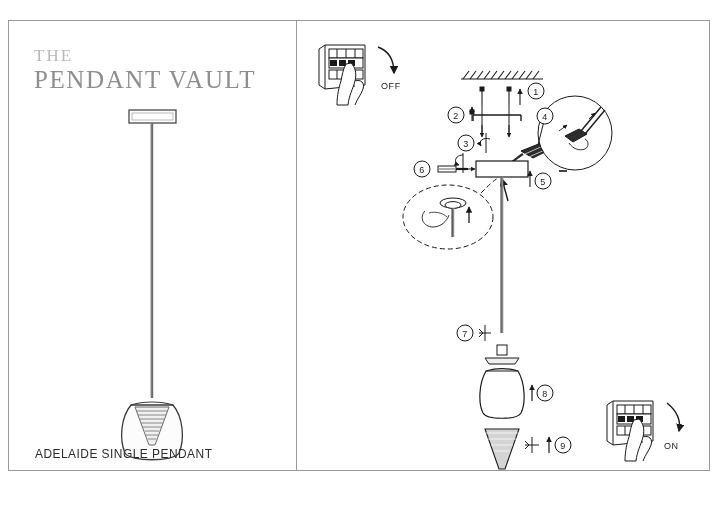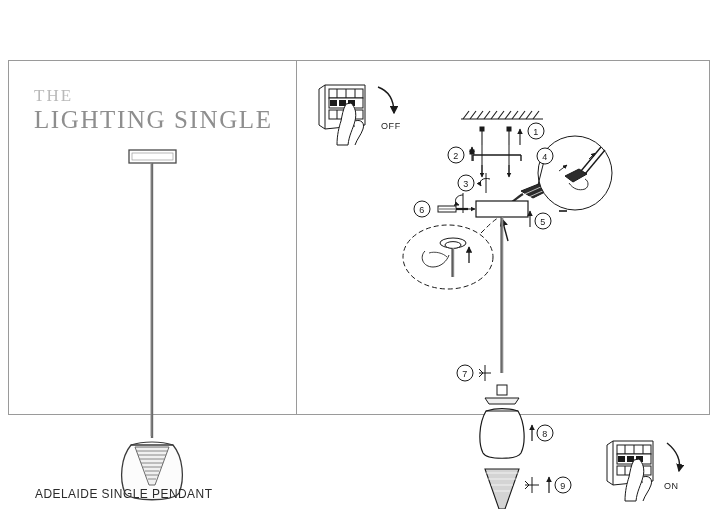--- a/index.html
+++ b/index.html
@@ -1,17 +1,17 @@
 <!DOCTYPE html>
 <html><head>
 <meta charset="utf-8">
 <style>
   html,body{margin:0;padding:0;background:#ffffff;}
   body{width:720px;height:509px;font-family:"Liberation Sans",sans-serif;overflow:hidden;}
-  #sheet{position:absolute;left:8px;top:20px;width:702px;height:355px;border:1px solid #9a9a9a;box-sizing:border-box;background:#fff;margin-top:40px;}
+  #sheet{position:absolute;left:8px;top:20px;width:702px;height:451px;border:1px solid #9a9a9a;box-sizing:border-box;background:#fff;}
   #divider{position:absolute;left:287px;top:0;width:1px;height:100%;background:#9a9a9a;}
   .panel{position:absolute;top:0;height:100%;}
   #left-panel{left:0;width:287px;}
   #right-panel{left:284px;width:414px;}
 
   
   #brand{position:absolute;left:25px;top:26px;}
   .brand-the{font-family:"Liberation Serif",serif;font-size:17px;color:#b9b9b9;letter-spacing:2.0px;line-height:1;}
   .brand-main{font-family:"Liberation Serif",serif;font-size:25px;color:#8e8e8e;letter-spacing:1.6px;line-height:1.15;margin-top:2px;white-space:nowrap;}
 
@@ -27,21 +27,21 @@
 <body>
 
 <div id="sheet">
 
   <div id="divider"></div>
 
   <div class="panel" id="left-panel">
 
     <div id="brand">
       <div class="brand-the">THE</div>
-      <div class="brand-main">LIGHTING SINGLE</div>
+      <div class="brand-main">PENDANT VAULT</div>
     </div>
 
     <svg class="hero" width="287" height="457" viewBox="0 0 287 457">
       <g fill="none" stroke="#4a4a4a" stroke-width="1">
 
         <g>
           <rect x="120" y="89" width="47" height="13" fill="#ffffff" stroke="#4a4a4a" stroke-width="1.3"></rect>
           <rect x="123" y="92" width="41" height="7" fill="#ffffff" stroke="#9a9a9a" stroke-width="0.7"></rect>
         </g>
 

